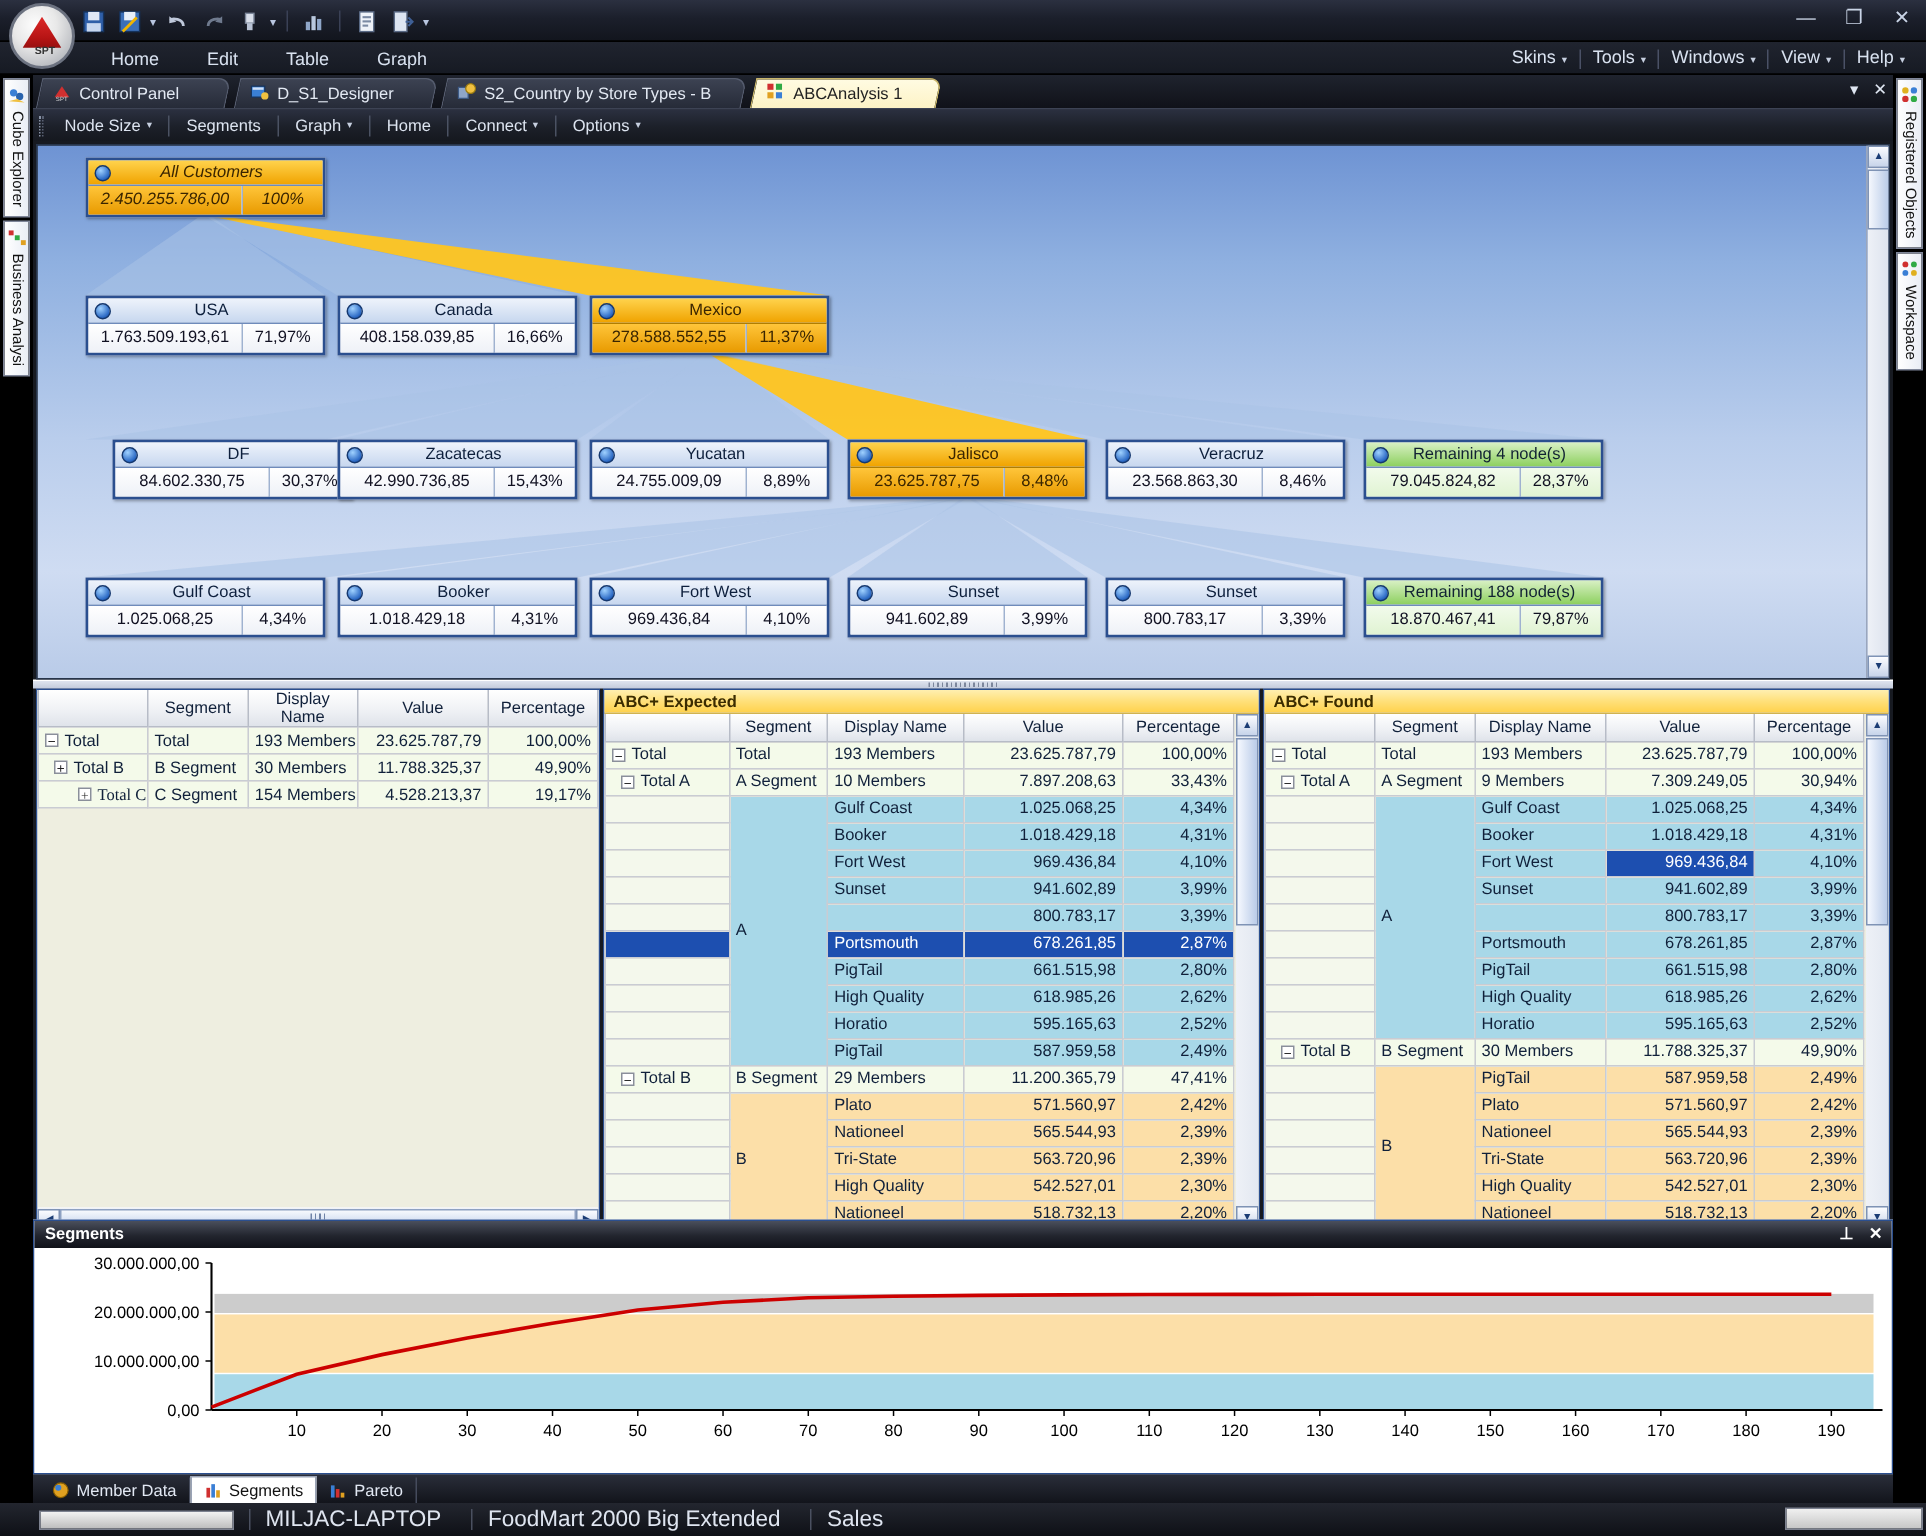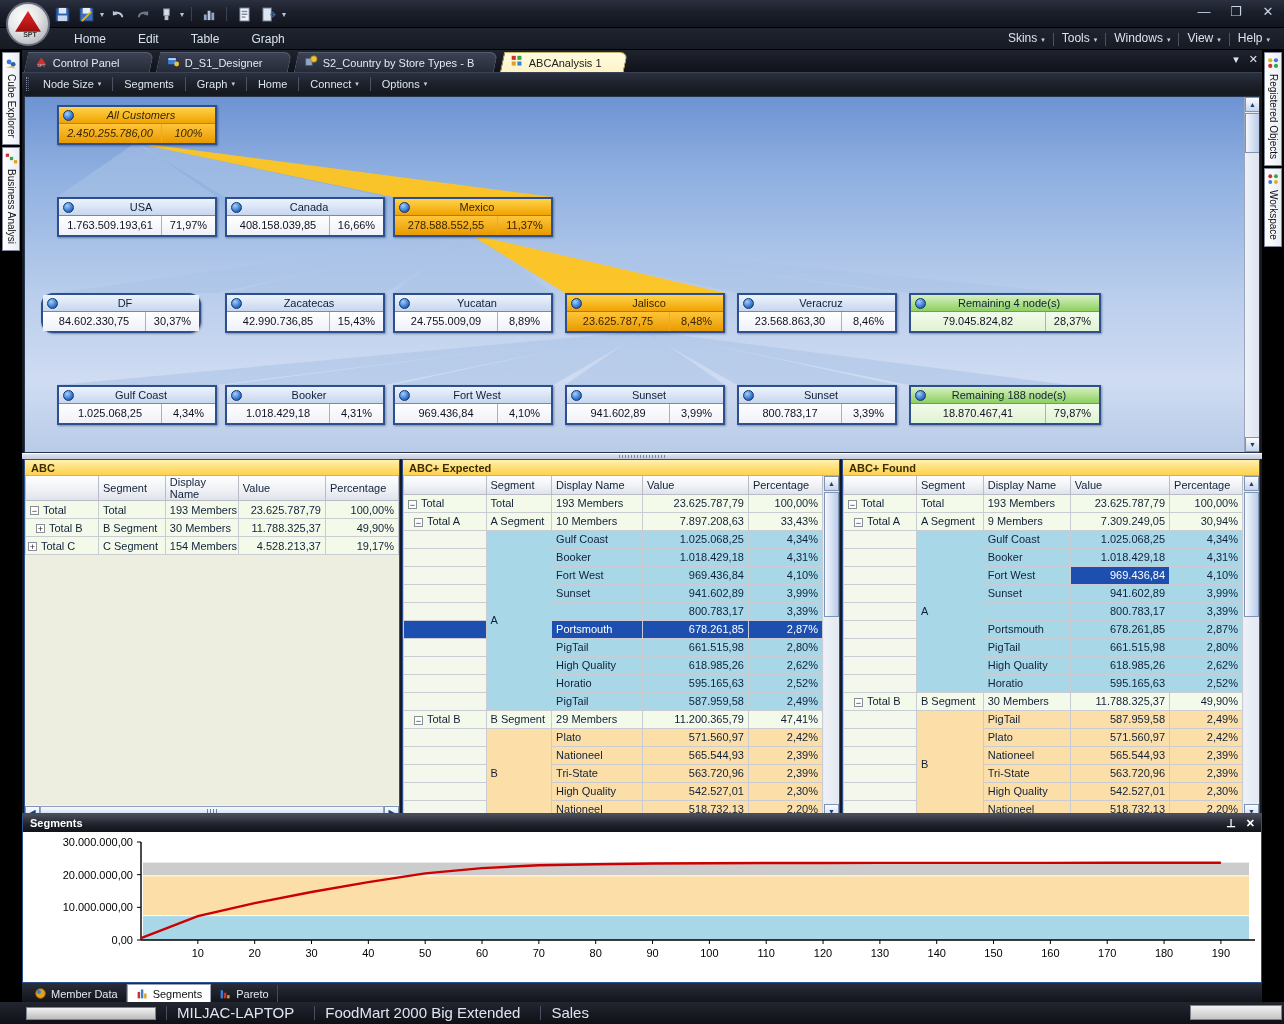--- a/index.html
+++ b/index.html
@@ -119,21 +119,21 @@
   }
   .node .hdr .lbl{ flex:1; text-align:center; padding-right:12px; }
   .node .vals{ display:flex; height:19px; font-size:11px; color:#112; }
   .node .v1{ flex:1; text-align:center; line-height:19px; background:linear-gradient(180deg,#ffffff,#eef1f7); }
   .node .v2{ width:54px; text-align:center; line-height:19px; border-left:1px solid #9fb2d0; background:linear-gradient(180deg,#ffffff,#eef1f7); }
 
   .node.sel .hdr{ background:linear-gradient(180deg,#ffd34d 0%,#f0a300 100%); color:#3a2500; border-bottom:1px solid #b07d00; }
   .node.sel .v1,.node.sel .v2{ background:linear-gradient(180deg,#ffc53a,#e89a00); color:#3a2500; }
   .node.root .hdr{ background:linear-gradient(180deg,#ffd34d 0%,#f0a300 100%); color:#3a2500; }
   .node.root .v1,.node.root .v2{ background:linear-gradient(180deg,#ffc53a,#e89a00); color:#3a2500; }
-  .node.rem{ width:192px; }
+  .node.rem{ width:160px; }
   .node.rem .hdr{ background:linear-gradient(180deg,#d8f0c4 0%,#8dd05f 100%); color:#123; }
   .node.rem .v1,.node.rem .v2{ background:linear-gradient(180deg,#f2fbec,#e0f3d2); }
 
   .nodeico{ width:11px;height:11px;border-radius:50%;
      background:radial-gradient(circle at 35% 30%,#9fd1ff,#2a68c4 70%,#16386e);
      border:1px solid #15386f; }
 
   .gscroll-v{ position:absolute; right:0; top:0; width:15px; height:100%;
      background:linear-gradient(90deg,#eef1f7,#dde3ee); border-left:1px solid #9aa6bd; }
   .gs-arrow{ width:15px;height:15px; background:linear-gradient(180deg,#fbfcff,#c7d4ea);
@@ -151,21 +151,21 @@
   .gridbox{ position:relative; background:#fff; border:1px solid #2b4f8f; display:flex; flex-direction:column; }
   .gridcap{
     height:16px; padding-left:6px; font-size:11px; font-weight:bold; color:#3b2c00;
     background:linear-gradient(180deg,#ffefb0 0%,#ffe07a 50%,#ffd24d 100%);
     border-bottom:1px solid #d2b34f; line-height:16px;
   }
   table.grid{ border-collapse:collapse; width:100%; font-size:11px; color:#10203a; table-layout:fixed; }
   table.grid th{
     font-weight:normal; height:18px; padding:0 4px;
     background:linear-gradient(180deg,#ffffff 0%,#eef0f4 60%,#dfe3ea 100%);
-    border:1px solid #b7bcc7; border-top:none; text-align:left;
+    border:1px solid #b7bcc7; border-top:none; text-align:center;
   }
   table.grid td{ height:18px; padding:0 4px; border:1px solid #c9ccd3; white-space:nowrap; overflow:hidden; }
   .c-tree{ background:#f4f8ec; }
   .num{ text-align:right; }
   .rowA td.c-name,.rowA td.num{ background:#a8d8e8; }
   .rowB td.c-name,.rowB td.num{ background:#fcdfa8; }
   .segA{ background:#a8d8e8; }
   .segB{ background:#fcdfa8; }
   .rowTot td{ background:#f4faea; }
   .hl td{ background:#1d4fb0 !important; color:#fff !important; }
@@ -485,21 +485,21 @@
         <div class="node sel" style="left: 368px; top: 100px;">
           <div class="hdr">
             <span class="nodeico"></span>
             <span class="lbl">Mexico</span>
           </div>
           <div class="vals">
             <span class="v1">278.588.552,55</span>
             <span class="v2">11,37%</span>
           </div>
         </div>
-        <div class="node" style="left: 16px; top: 196px; border-radius: 12px;">
+        <div class="node" style="left: 50px; top: 196px;">
           <div class="hdr">
             <span class="nodeico"></span>
             <span class="lbl">DF</span>
           </div>
           <div class="vals">
             <span class="v1">84.602.330,75</span>
             <span class="v2">30,37%</span>
           </div>
         </div>
         <div class="node" style="left: 200px; top: 196px;">
@@ -620,21 +620,20 @@
     </div>
   </div>
 
   <div class="splitter">
       <i></i>
     </div>
 
   <div class="gridsrow">
 
     <div class="gridbox" style="width:376px">
-      <div class="gridcap">ABC</div>
       <div style="flex:1;overflow:hidden;background:#eeeee0">
         <table class="grid" id="tbl-abc">
             <colgroup>
               <col style="width:72px">
               <col style="width:66px">
               <col style="width:72px">
               <col style="width:86px">
               <col style="width:72px">
             </colgroup>
             <tbody>
@@ -653,21 +652,21 @@
                 <td class="num">100,00%</td>
               </tr>
               <tr class="rowTot">
                 <td class="c-tree dotline" style="padding-left:10px;"><span class="plus">+</span><span>Total B</span></td>
                 <td>B Segment</td>
                 <td>30 Members</td>
                 <td class="num">11.788.325,37</td>
                 <td class="num">49,90%</td>
               </tr>
               <tr class="rowTot">
-                <td class="c-tree dotline" style="padding-left:2px;"><span class="plus">+</span><span>Total C</span></td>
+                <td class="c-tree dotline" style="padding-left:26px;font-family:Liberation Serif, serif;"><span class="plus">+</span><span>Total C</span></td>
                 <td>C Segment</td>
                 <td>154 Members</td>
                 <td class="num">4.528.213,37</td>
                 <td class="num">19,17%</td>
               </tr>
             </tbody>
           </table>
       </div>
       <div class="hscroll">
         <div class="hs-arrow">◀</div>

